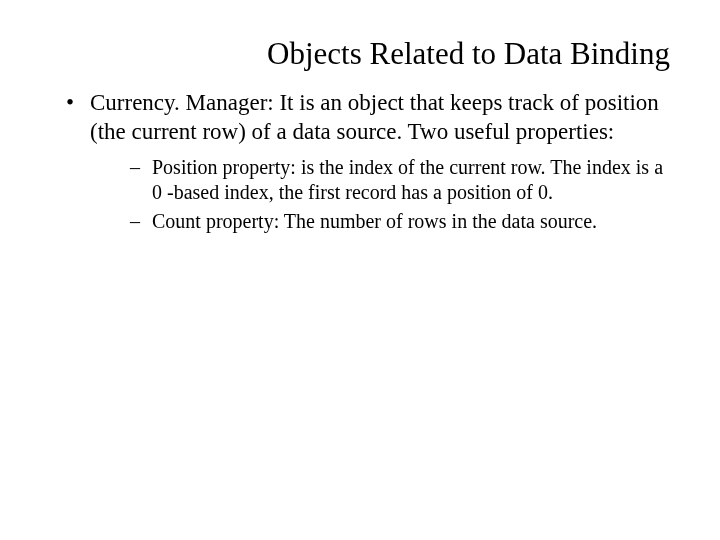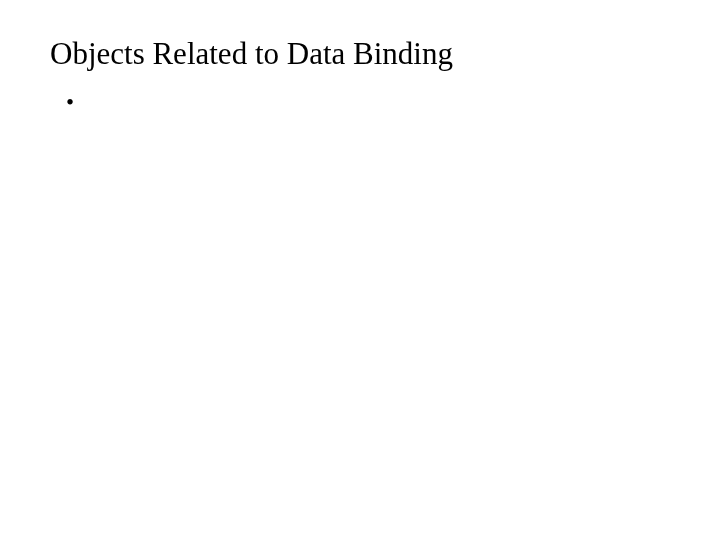--- a/index.html
+++ b/index.html
@@ -5,21 +5,21 @@
     * { margin: 0; padding: 0; box-sizing: border-box; }
     body {
       width: 720px;
       height: 540px;
       background: #fff;
       font-family: "Times New Roman", Times, serif;
       color: #000;
       padding: 32px 50px;
     }
     .title {
-      text-align: left;
+      text-align: right;
       font-size: 31px;
       font-weight: 400;
       margin-top: 4px;
       margin-bottom: 16px;
     }
     ul.main-list {
       list-style: none;
       padding-left: 12px;
     }
     ul.main-list > li {
@@ -56,14 +56,19 @@
       font-size: 20px;
     }
   </style>
 </head>
 <body>
 
 <h1 class="title">Objects Related to Data Binding</h1>
 
 <ul class="main-list">
   <li>
+    <span>Currency. Manager: It is an object that keeps track of position (the current row) of a data source. Two useful properties:</span>
+    <ul class="sub-list">
+      <li>Position property: is the index of the current row. The index is a 0 -based index, the first record has a position of 0.</li>
+      <li>Count property: The number of rows in the data source.</li>
+    </ul>
   </li>
 </ul>
 
 </body></html>

